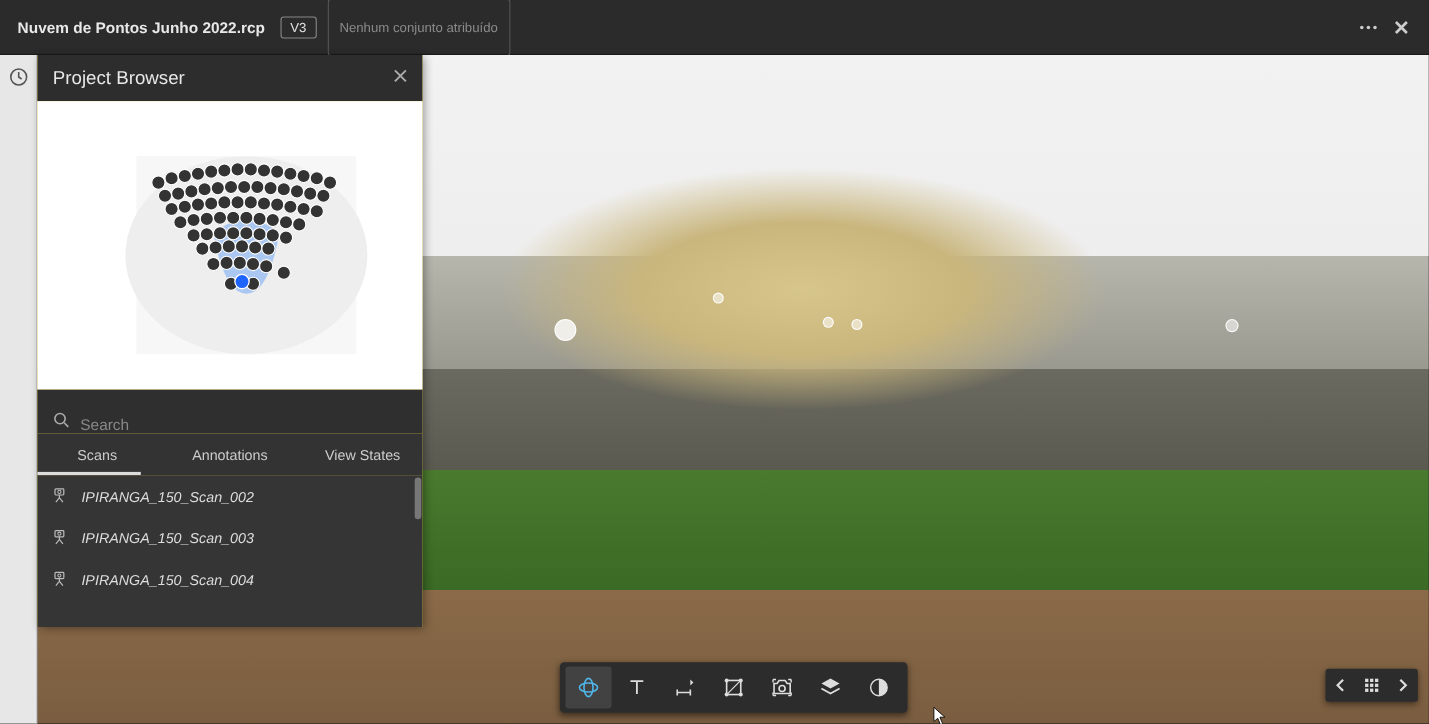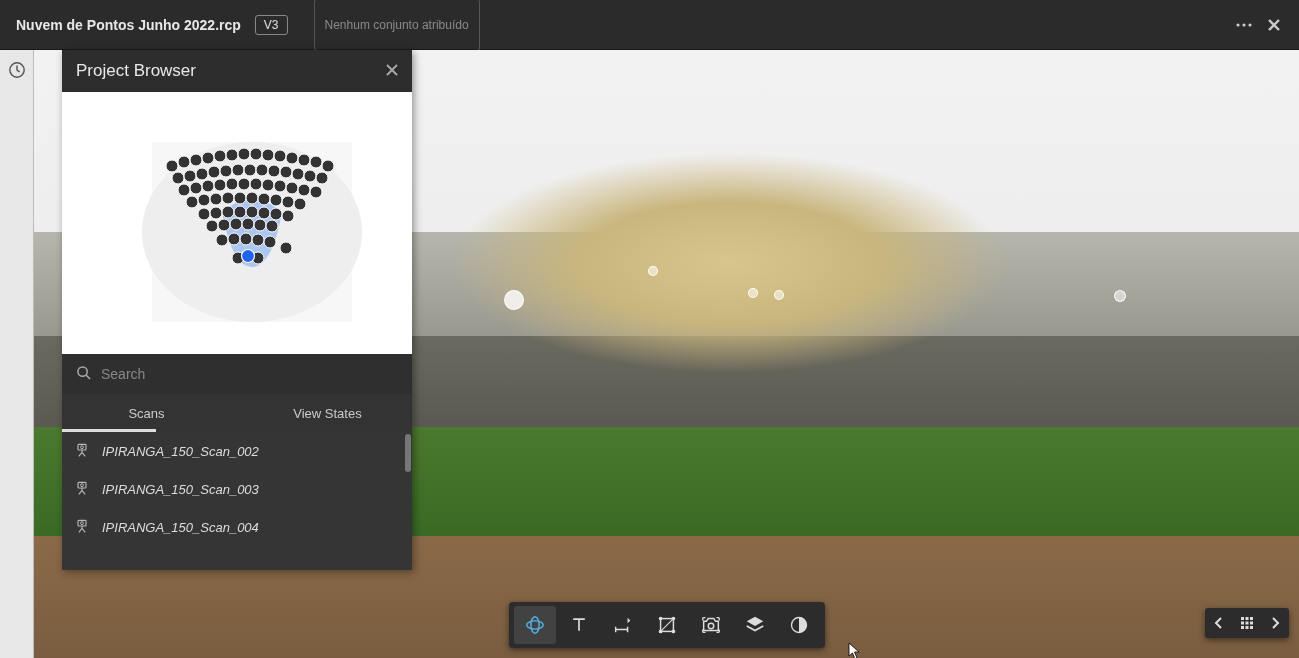--- a/index.html
+++ b/index.html
@@ -8,21 +8,21 @@
   
   .topbar {
     position: absolute; top: 0; left: 0; right: 0; height: 50px;
     background: #2b2b2b; display: flex; align-items: center; padding: 0 10px;
     border-bottom: 1px solid #1a1a1a;
     justify-content: space-between;
   }
   .topbar .title { color: #e8e8e8; font-size: 14px; font-weight: 600; margin-left: 6px; margin-right: 14px; }
   .version-badge {
     border: 1px solid #888; border-radius: 3px; color: #e0e0e0; font-size: 12px;
-    padding: 2px 8px; margin-right: 26px;
+    padding: 2px 8px; margin-right: 10px;
   }
   .set-badge {
     border: 1px solid #555; border-radius: 3px; color: #8a8a8a; font-size: 12px;
     padding: 18px 10px;
   }
   .topbar-right { margin-left: auto; display: flex; align-items: center; }
   .topbar-right .icon-btn { width: 30px; height: 30px; display: flex; align-items: center; justify-content: center; color: #ccc; cursor: pointer; }
 
   
   .left-rail {
@@ -56,35 +56,35 @@
   .m1 { top: 240px; left: 470px; width: 20px; height: 20px; background: rgba(255,255,255,0.8); }
   .m2 { top: 216px; left: 614px; width:10px;height:10px; }
   .m3 { top: 238px; left: 714px; width:10px;height:10px; }
   .m4 { top: 240px; left: 740px; width:10px;height:10px; }
   .m5 { top: 240px; left: 1080px; width:12px;height:12px; }
 
   
   .panel {
     position: absolute; top: 50px; left: 34px; width: 350px; height: 520px;
     background: #fde047; box-shadow: 2px 2px 8px rgba(0,0,0,0.4);
-    display: flex; flex-direction: column; margin-left: 28px;
+    display: flex; flex-direction: column;
   }
   .panel-header {
     height: 42px; background: #2d2d2d; display: flex; align-items: center;
     padding: 0 14px;
   }
   .panel-header .ptitle { color: #e8e8e8; font-size: 17px; font-weight: 400; }
   .panel-header .close { margin-left: auto; color: #aaa; cursor: pointer; font-size: 16px; }
   .minimap {
     background: #ffffff; height: 262px; position: relative; overflow: hidden;
   }
   .minimap svg { position:absolute; inset:0; }
 
   .search-bar {
-    height: 40px; background: #2f2f2f; display: flex; align-items: center; padding: 0 14px;
+    height: 40px; background: #2f2f2f; display: flex; align-items: flex-end; padding: 0 14px;
   }
   .search-bar .sicon { color:#aaa; margin-right: 10px; }
   .search-bar input {
     flex: 1; background: transparent; border: none; outline: none; color: #ccc; font-size: 14px;
   }
   .search-bar input::placeholder { color: #888; }
 
   .tabs {
     height: 38px; background: #333; display: flex; align-items: center; position: relative; gap: 12px;
   }
@@ -339,20 +339,21 @@
       <svg width="15" height="15" viewBox="0 0 16 16">
           <circle cx="7" cy="7" r="5" fill="none" stroke="currentColor" stroke-width="1.6"></circle>
           <path d="M11 11 L15 15" stroke="currentColor" stroke-width="1.6"></path>
         </svg>
     </span>
     <input type="text" placeholder="Search" style="">
   </div>
 
   <div class="tabs">
     <div class="tab">Scans</div>
+    <div class="tab">Annotations</div>
     <div class="tab">View States</div>
     <div class="tab-underline"></div>
   </div>
 
   <div class="scan-list" id="scan-list">
 
     <div class="scan-item">
         <span class="cam-icon"><svg width="16" height="16" viewBox="0 0 20 20">
             <rect x="5" y="3" width="10" height="7" rx="1" fill="none" stroke="currentColor" stroke-width="1.4"></rect>
             <circle cx="10" cy="6.5" r="1.8" fill="none" stroke="currentColor" stroke-width="1.2"></circle>

